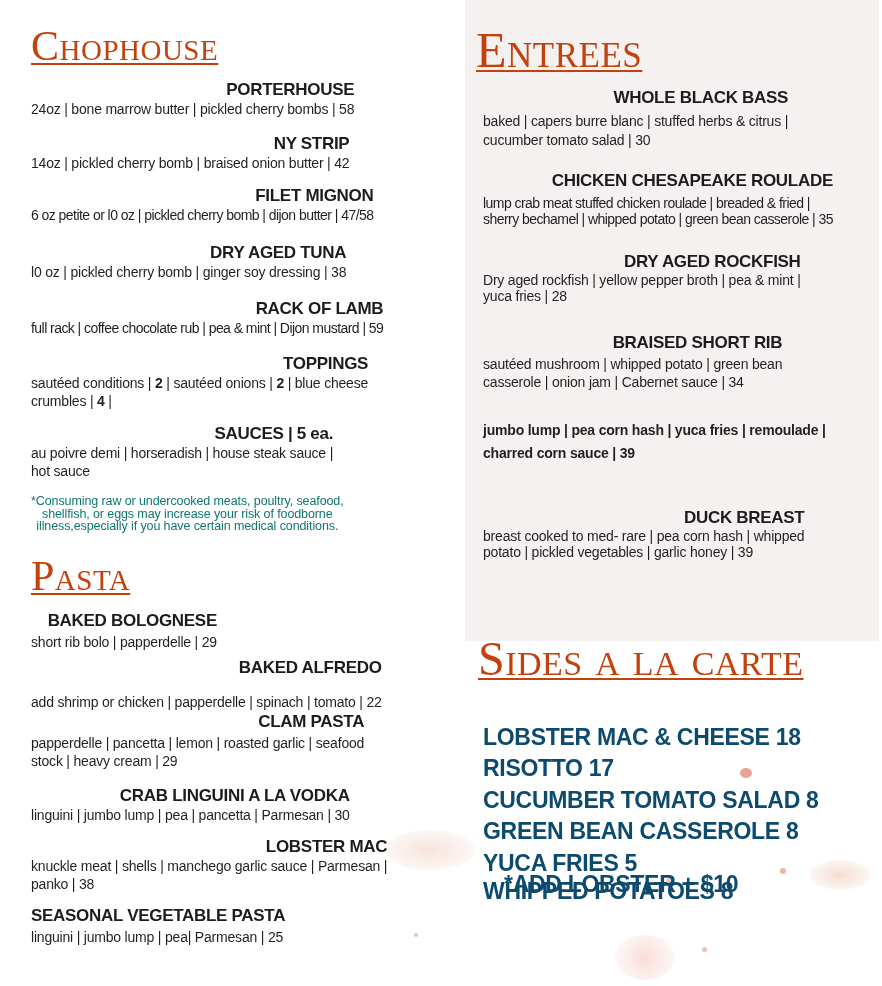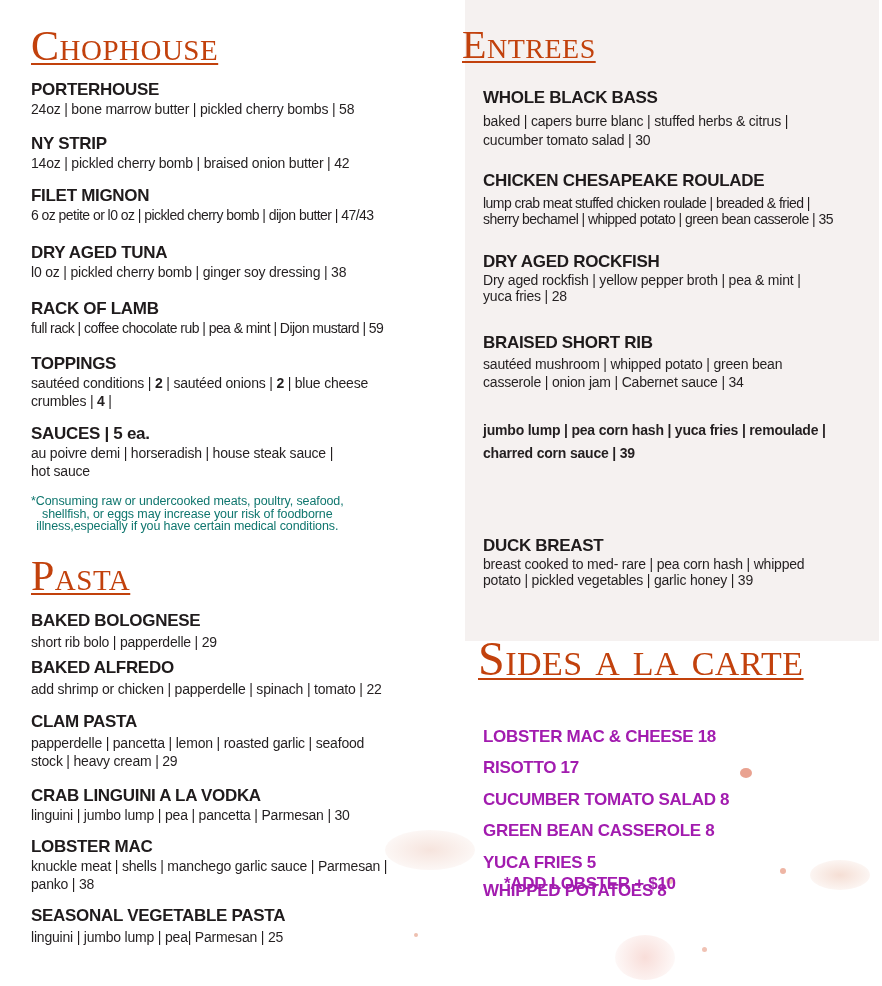--- a/index.html
+++ b/index.html
@@ -32,33 +32,34 @@
       text-decoration: underline;
       text-decoration-thickness: 2px;
       text-underline-offset: 3px;
       letter-spacing: 0.5px;
       white-space: nowrap;
       line-height: 1;
       margin: 0;
     }
     .heading.h-chophouse { left: 31px; top: 25px; font-size: 42px; }
     .heading.h-pasta { left: 31px; top: 555px; font-size: 42px; }
-    .heading.h-entrees { left: 462px; top: 25px; font-size: 40px; text-align: center; }
+    .heading.h-entrees { left: 476px; top: 25px; font-size: 50px; text-align: center; }
     .heading.h-sides { left: 478px; top: 635px; font-size: 48px; }
 
     .item {
       position: absolute;
       white-space: nowrap;
     }
     .item-name {
       font-weight: bold;
       font-size: 17px;
       letter-spacing: -0.3px;
       line-height: 20px;
       color: #1f1b1c;
+      text-align: right;
     }
     .item-desc {
       font-size: 14px;
       line-height: 18px;
       letter-spacing: -0.2px;
       color: #231f20;
       white-space: pre-line;
     }
     .item-desc b { font-weight: bold; }
     .item-desc.bold { font-weight: bold; line-height: 23px; }
@@ -71,24 +72,24 @@
       line-height: 12.5px;
       letter-spacing: -0.1px;
       color: #0f766e;
       white-space: pre-line;
       text-align: center;
     }
     .side {
       position: absolute;
       left: 483px;
       font-weight: bold;
-      font-size: 17px;
+      font-size: 23px;
       letter-spacing: -0.3px;
       line-height: 20px;
-      color: #a21caf;
+      color: #0c4a6e;
       white-space: nowrap;
     }
     .splatter {
       position: absolute;
       border-radius: 50%;
       pointer-events: none;
     }
   </style>
 </head>
 <body>
@@ -112,21 +113,21 @@
     <div class="item-desc">24oz | bone marrow butter | pickled cherry bombs | 58</div>
   </div>
 
   <div class="item" style="left:31px;top:134px;">
     <div class="item-name">NY STRIP</div>
     <div class="item-desc">14oz | pickled cherry bomb | braised onion butter | 42</div>
   </div>
 
   <div class="item" style="left:31px;top:186px;">
     <div class="item-name">FILET MIGNON</div>
-    <div class="item-desc tight">6 oz petite or l0 oz | pickled cherry bomb | dijon butter | 47/43</div>
+    <div class="item-desc tight">6 oz petite or l0 oz | pickled cherry bomb | dijon butter | 47/58</div>
   </div>
 
   <div class="item" style="left:31px;top:243px;">
     <div class="item-name">DRY AGED TUNA</div>
     <div class="item-desc">l0 oz | pickled cherry bomb | ginger soy dressing | 38</div>
   </div>
 
   <div class="item" style="left:31px;top:299px;">
     <div class="item-name">RACK OF LAMB</div>
     <div class="item-desc tight">full rack | coffee chocolate rub | pea &amp; mint | Dijon mustard | 59</div>
@@ -151,21 +152,21 @@
 <section>
   <h2 class="heading h-pasta">Pasta</h2>
 
   <div class="item" style="left:31px;top:611px;">
     <div class="item-name">BAKED BOLOGNESE</div>
     <div class="item-desc" style="margin-top:2px;">short rib bolo | papperdelle | 29</div>
   </div>
 
   <div class="item" style="left:31px;top:658px;">
     <div class="item-name">BAKED ALFREDO</div>
-    <div class="item-desc" style="margin-top:2px;">add shrimp or chicken | papperdelle | spinach | tomato | 22</div>
+    <div class="item-desc" style="margin-top:15px;">add shrimp or chicken | papperdelle | spinach | tomato | 22</div>
   </div>
 
   <div class="item" style="left:31px;top:712px;">
     <div class="item-name">CLAM PASTA</div>
     <div class="item-desc" style="margin-top:2px;">papperdelle | pancetta | lemon | roasted garlic | seafood
 stock | heavy cream | 29</div>
   </div>
 
   <div class="item" style="left:31px;top:786px;">
     <div class="item-name">CRAB LINGUINI A LA VODKA</div>
@@ -209,21 +210,21 @@
     <div class="item-name">BRAISED SHORT RIB</div>
     <div class="item-desc" style="margin-top:2px;">sautéed mushroom | whipped potato | green bean
 casserole | onion jam | Cabernet sauce | 34</div>
   </div>
 
   <div class="item" style="left:483px;top:419px;">
     <div class="item-desc bold">jumbo lump | pea corn hash | yuca fries | remoulade |
 charred corn sauce | 39</div>
   </div>
 
-  <div class="item" style="left:483px;top:536px;">
+  <div class="item" style="left:483px;top:508px;">
     <div class="item-name">DUCK BREAST</div>
     <div class="item-desc" style="line-height:16px;">breast cooked to med- rare | pea corn hash | whipped
 potato | pickled vegetables | garlic honey | 39</div>
   </div>
 </section>
 
 <section>
   <h2 class="heading h-sides">Sides a la carte</h2>
 
   <div class="side" style="top:727px;">LOBSTER MAC &amp; CHEESE 18</div>

